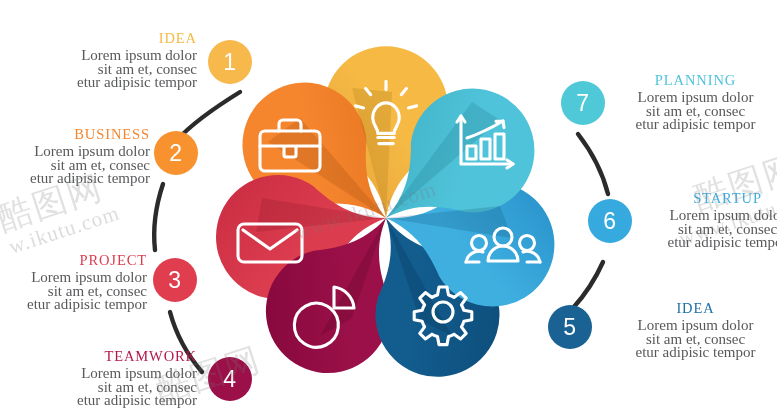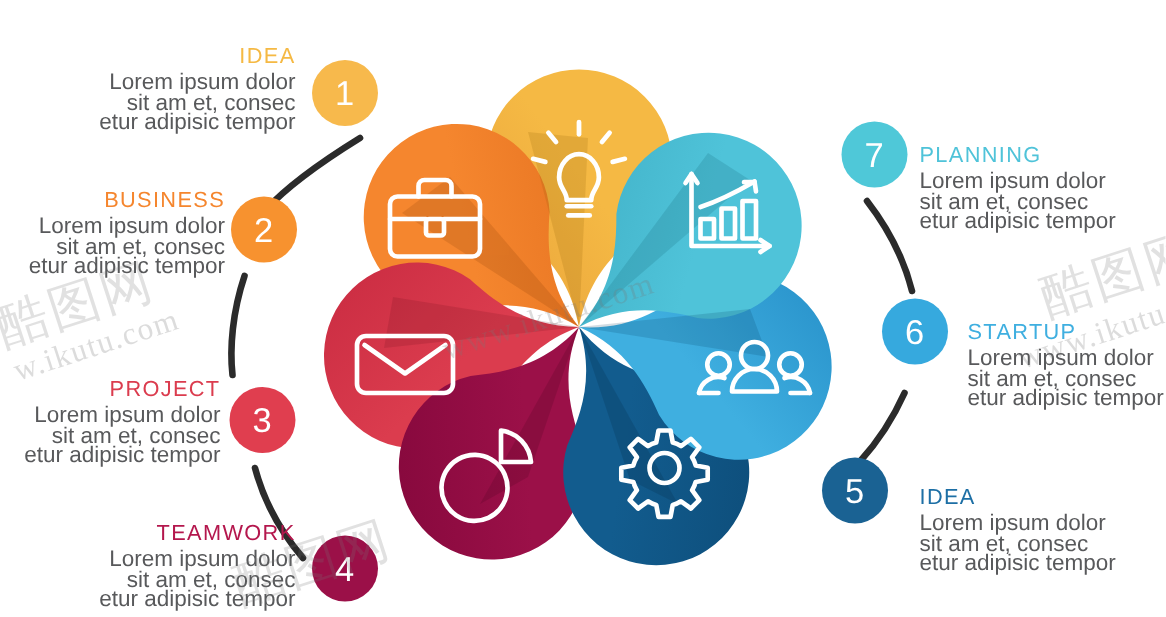--- a/index.html
+++ b/index.html
@@ -33,23 +33,24 @@
     font-size: 23px;
     font-weight: normal;
     letter-spacing: 0.5px;
     z-index: 6;
   }
   
   .label-block {
     position: absolute;
     z-index: 5;
     width: 160px;
+    font-family: Liberation Serif, serif;
   }
   .label-block.right-align { text-align: right; }
-  .label-block.left-align  { text-align: left; margin-top: 24px; }
+  .label-block.left-align  { text-align: center; }
   .label-title {
     font-size: 14.5px;
     letter-spacing: 0.9px;
     margin-bottom: 2px;
     font-weight: normal;
     white-space: nowrap;
   }
   .label-body {
     font-size: 15px;
     line-height: 13.5px;

